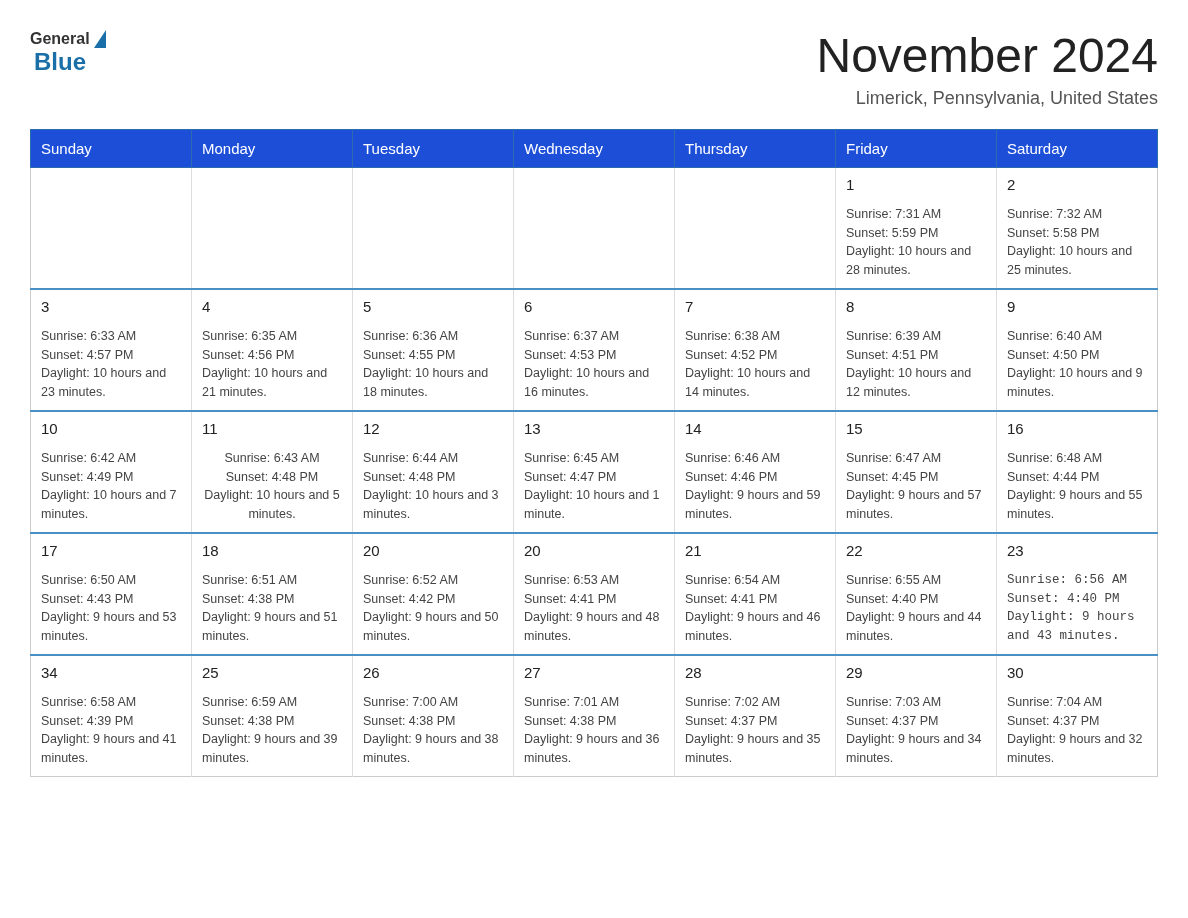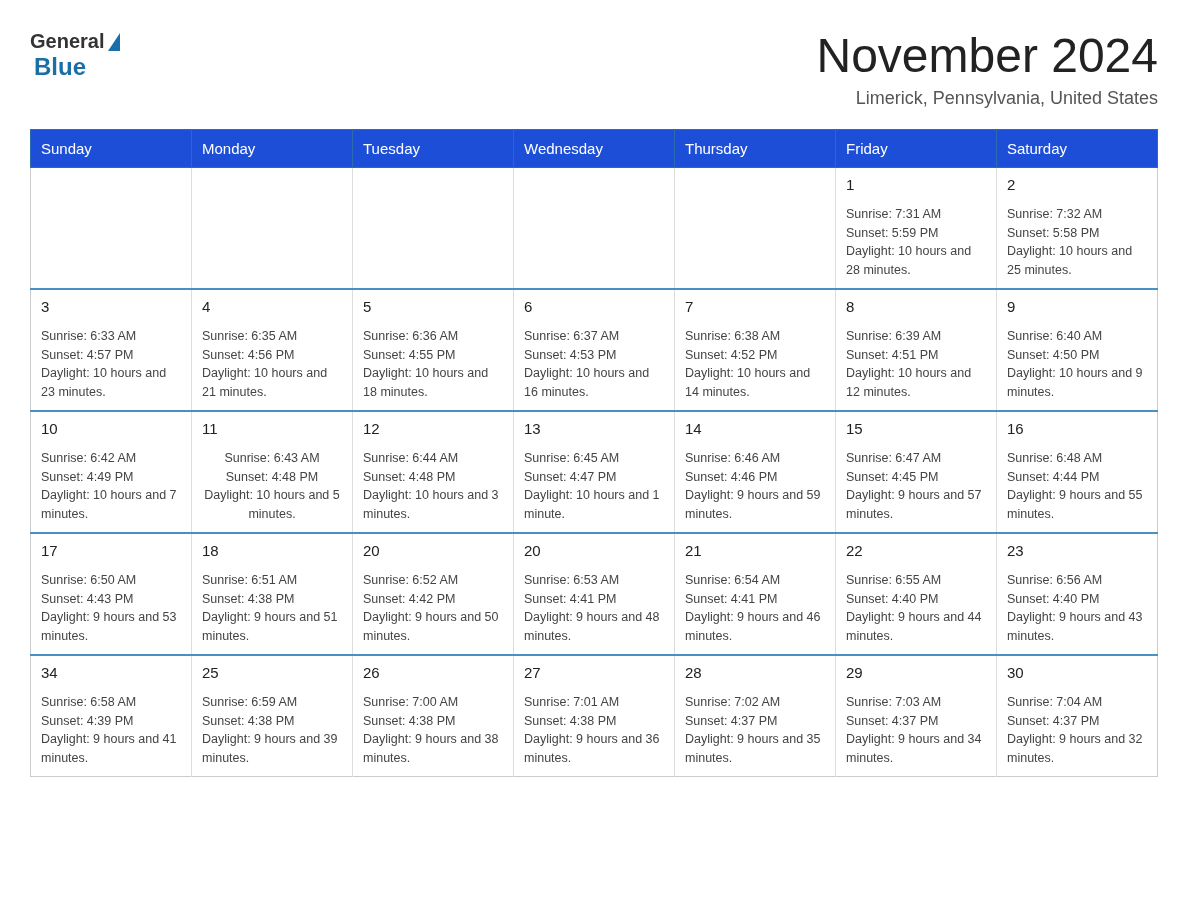--- a/index.html
+++ b/index.html
@@ -82,21 +82,21 @@
     }
     .logo-wrapper {
       display: flex;
       flex-direction: column;
     }
     .logo-row1 {
       display: flex;
       align-items: center;
     }
     .logo-general {
-      font-size: 20px;
+      font-size: 16px;
       font-weight: bold;
       color: #333;
     }
     .logo-triangle {
       display: inline-block;
       width: 0;
       height: 0;
       border-left: 12px solid transparent;
       border-bottom: 18px solid #1a6fa8;
       margin-left: 4px;
@@ -282,21 +282,21 @@
 Daylight: 9 hours and 46 minutes.</div>
         </td>
         <td>
           <span class="day-number">22</span>
           <div class="day-info" style="white-space: pre-line;">Sunrise: 6:55 AM
 Sunset: 4:40 PM
 Daylight: 9 hours and 44 minutes.</div>
         </td>
         <td>
           <span class="day-number">23</span>
-          <div class="day-info" style="white-space: pre-line;">Sunrise: 6:56 AM
+          <div class="day-info" style="white-space: pre-line; font-family: Liberation Mono, monospace;">Sunrise: 6:56 AM
 Sunset: 4:40 PM
 Daylight: 9 hours and 43 minutes.</div>
         </td>
       </tr>
       <tr>
         <td>
           <span class="day-number">34</span>
           <div class="day-info" style="white-space: pre-line;">Sunrise: 6:58 AM
 Sunset: 4:39 PM
 Daylight: 9 hours and 41 minutes.</div>

